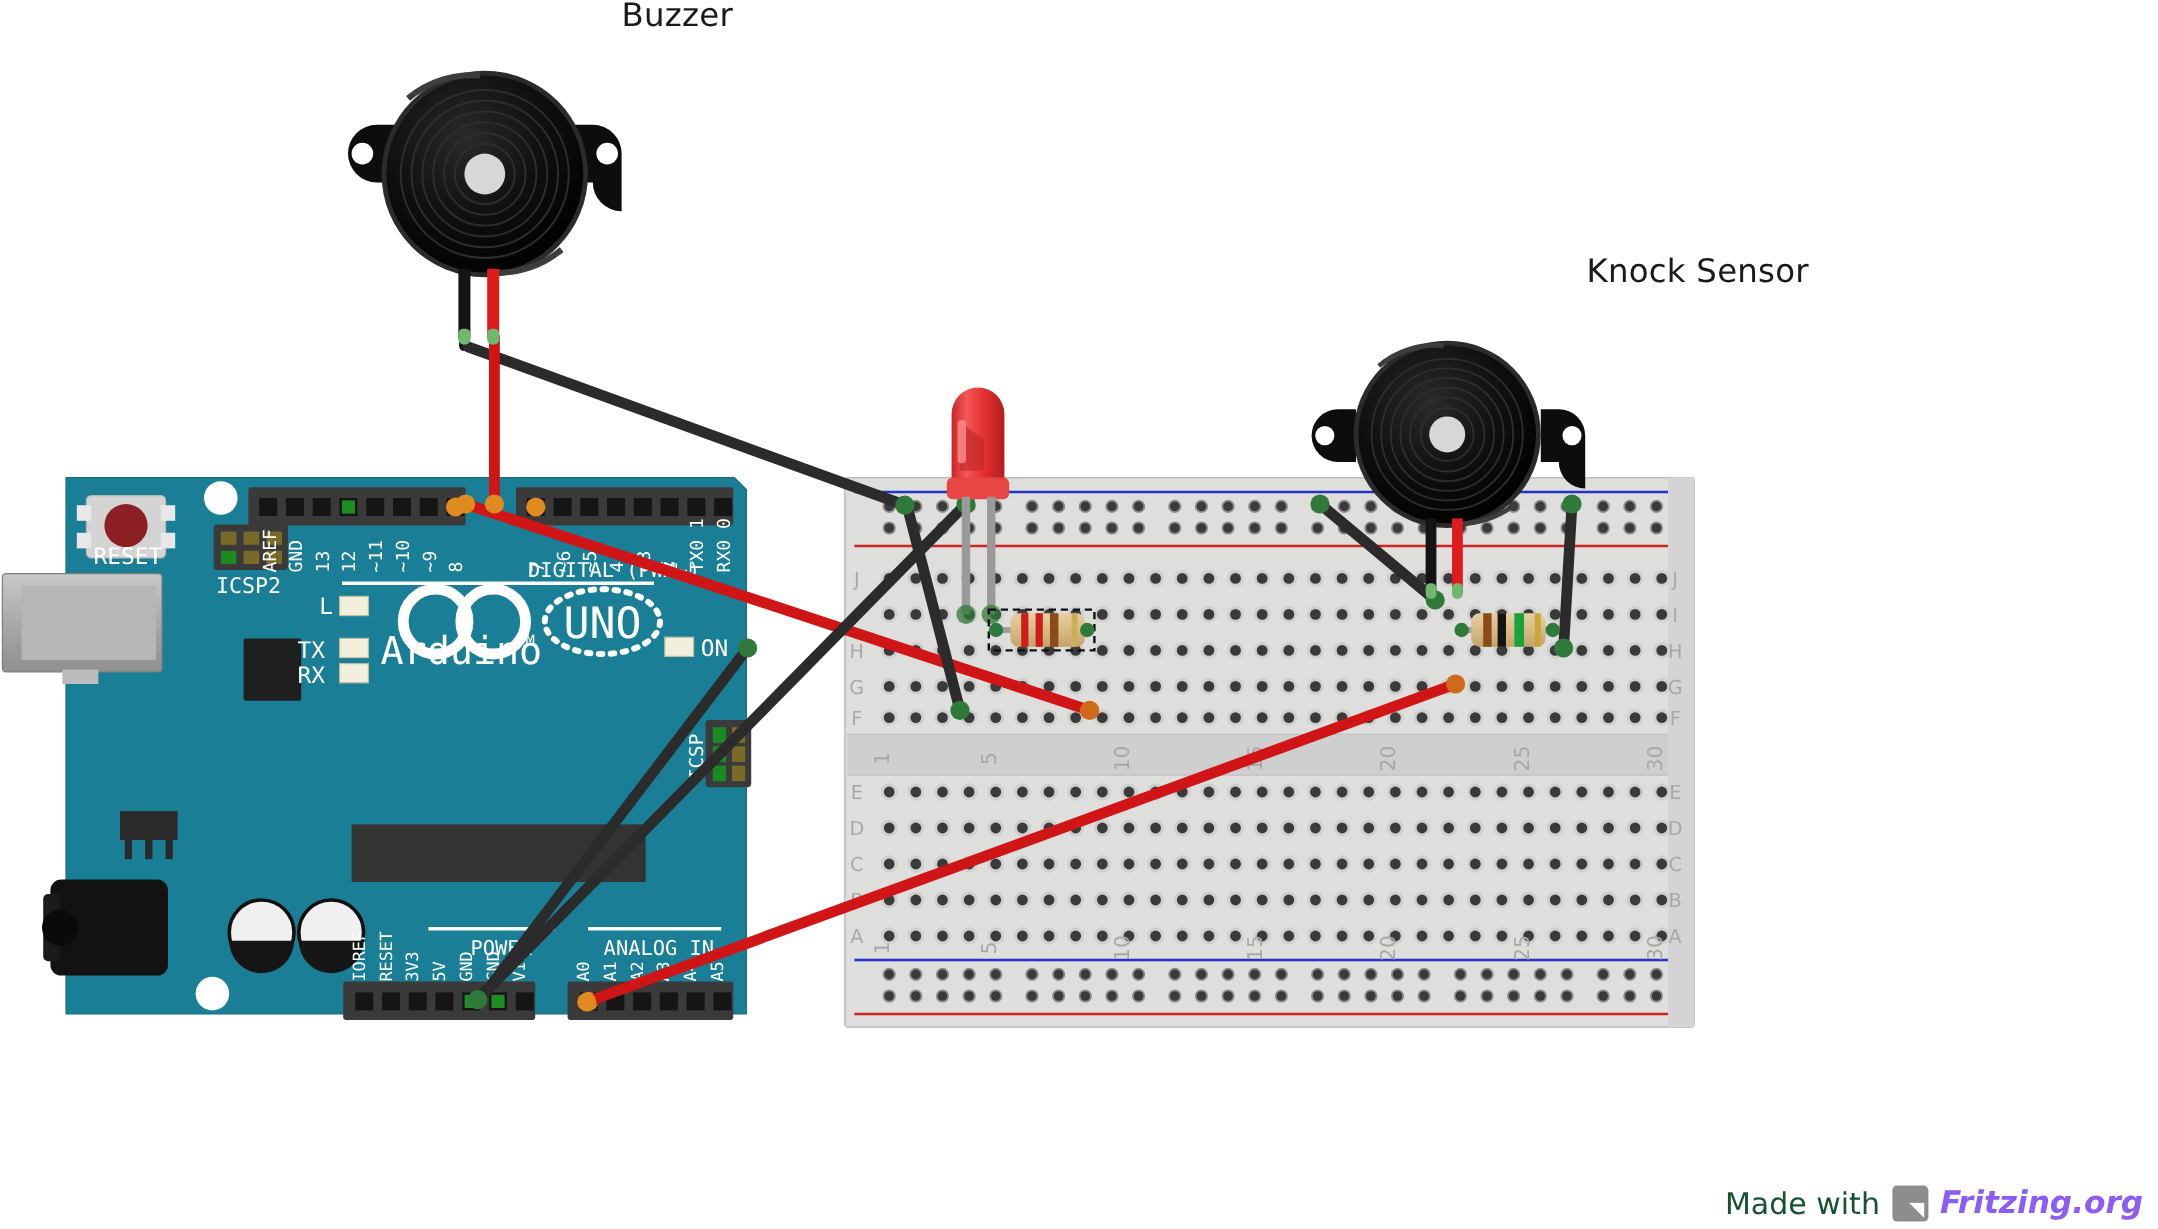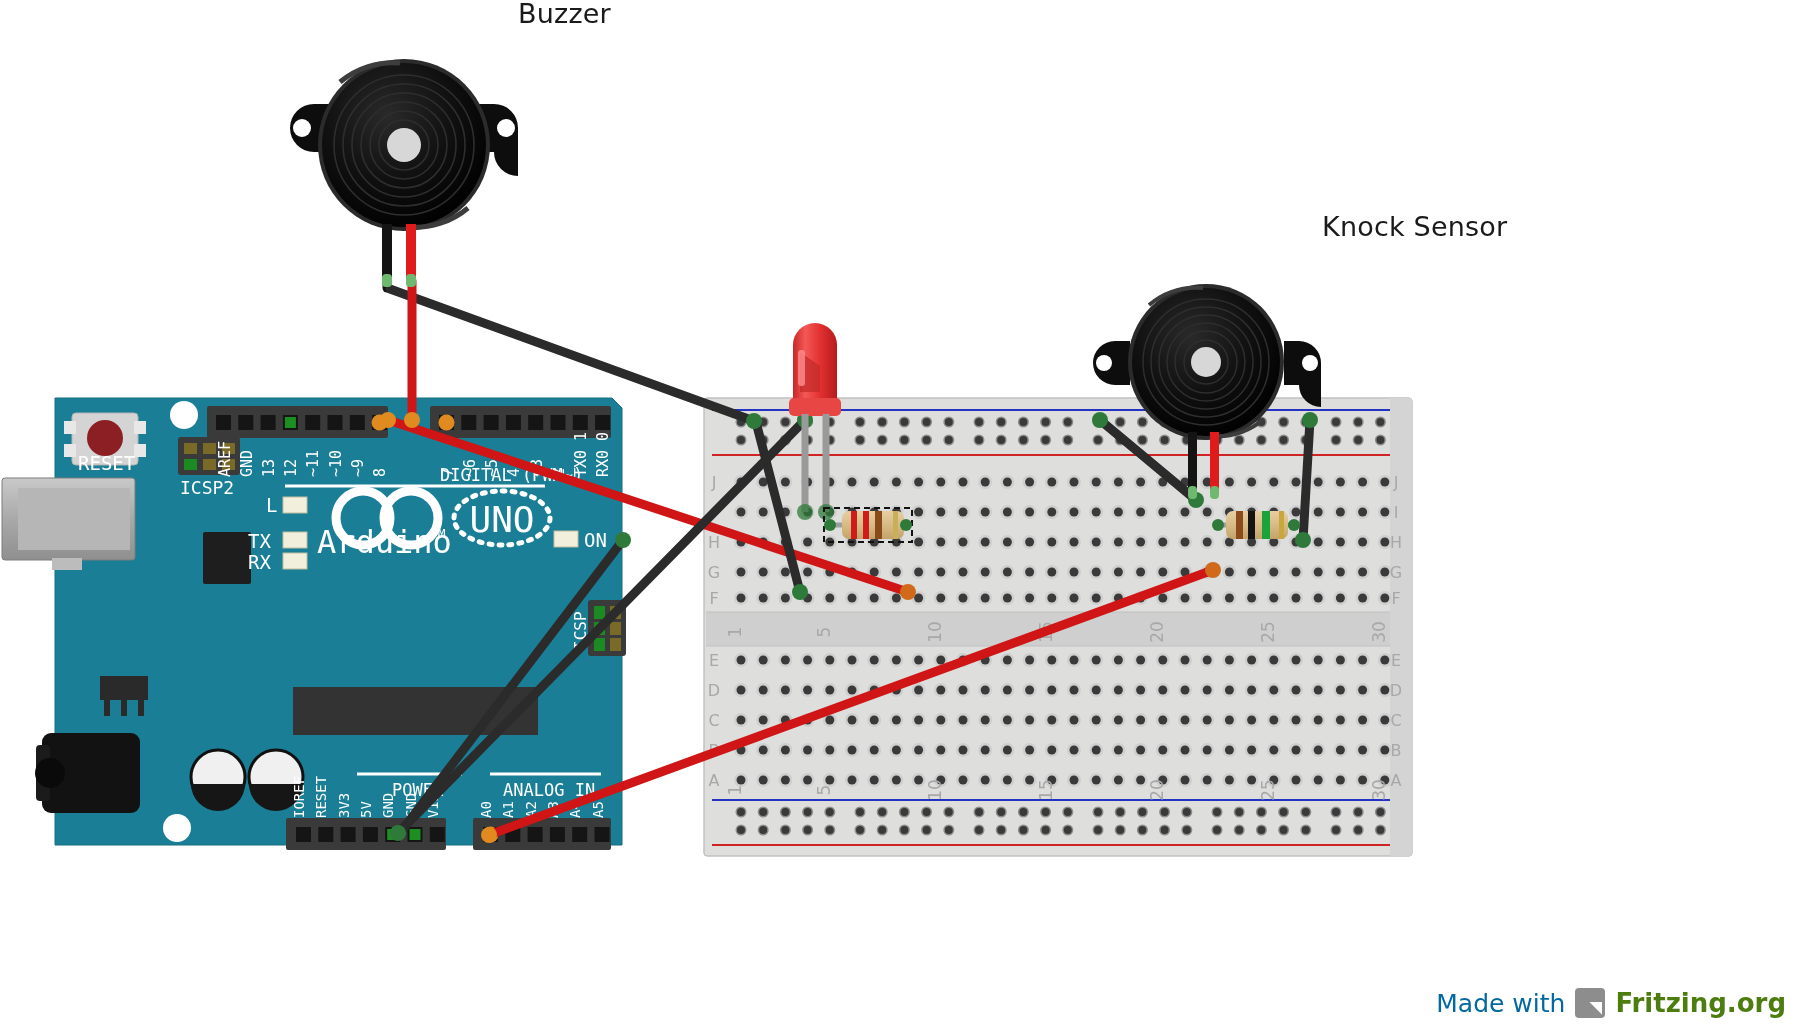--- a/index.html
+++ b/index.html
@@ -2,22 +2,22 @@
 <html><head>
 <meta charset="utf-8">
 <style>
   html,body{margin:0;padding:0;background:#ffffff;}
   body{width:1798px;height:1024px;position:relative;overflow:hidden;
        font-family:"DejaVu Sans","Liberation Sans",sans-serif;}
   .stage{position:absolute;inset:0;width:1798px;height:1024px;}
   .lbl{position:absolute;color:#1a1a1a;font-size:27px;letter-spacing:.2px;white-space:nowrap;}
   svg{position:absolute;left:0;top:0;}
   .wm{position:absolute;right:12px;bottom:6px;display:flex;align-items:center;gap:10px;}
-  .wm-txt{color:#0369a1;font-size:25px;}
-  .wm-brand{color:#4d7c0f;font-size:26px;font-weight:bold;}
+  .wm-txt{color:#14532d;font-size:25px;}
+  .wm-brand{color:#8b5cf6;font-size:26px;font-weight:bold;font-style:italic;}
   .wm-logo{width:30px;height:30px;background:#8d8d8d;border-radius:4px;position:relative;}
   .wm-logo:after{content:"";position:absolute;right:3px;bottom:3px;width:13px;height:13px;
     background:#fff;clip-path:polygon(0 0,100% 0,100% 100%);}
 </style>
 </head>
 <body>
 
 <div class="stage">
 
   <div class="lbl" style="left:518px;top:-2px;">Buzzer</div>

